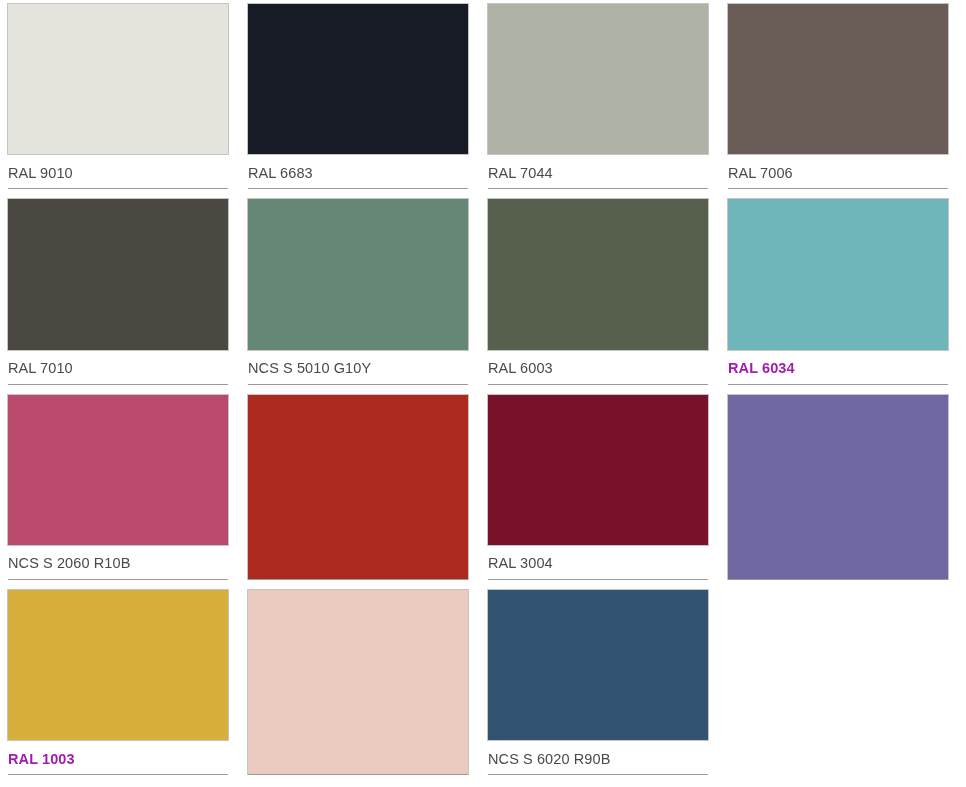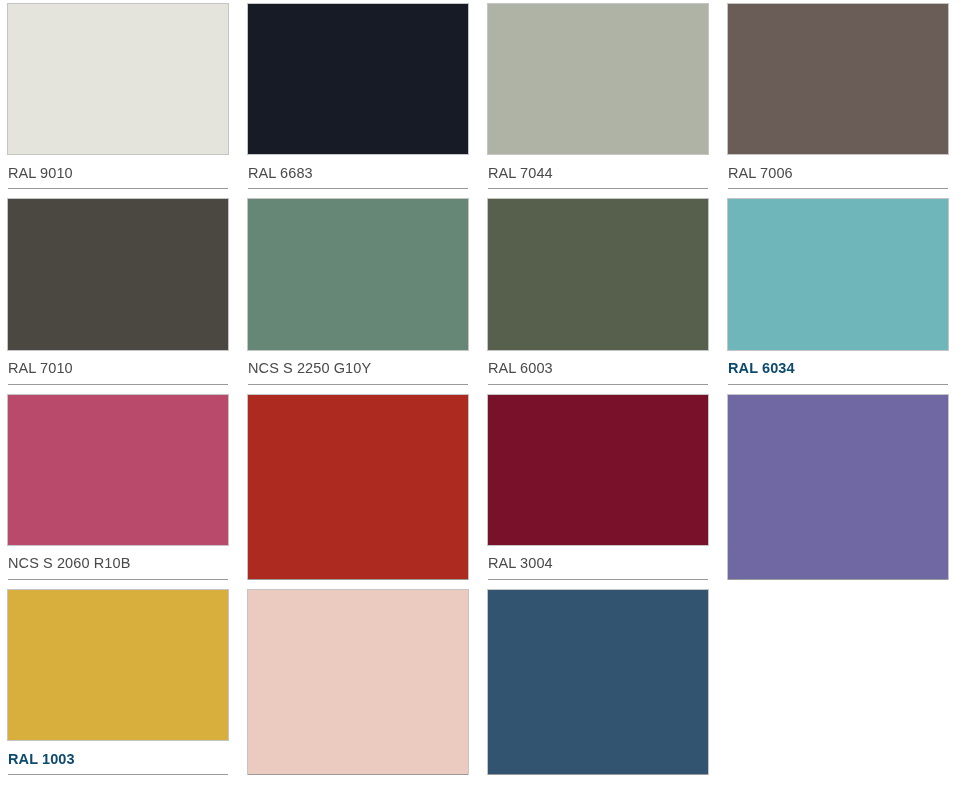--- a/index.html
+++ b/index.html
@@ -54,21 +54,21 @@
   }
 
   .swatch-label {
     font-size: 14.5px;
     letter-spacing: 0.1px;
     color: #4a4a4a;
     white-space: nowrap;
     font-weight: 400;
   }
   .swatch-label.emphasis {
-    color: #0c4a6e;
+    color: #a21caf;
     font-weight: 700;
   }
 
   .swatch-rule {
     flex: 0 0 auto;
     height: 1px;
     width: 100%;
     background: #9a9a9a;
     margin-bottom: 10px;
   }
@@ -108,21 +108,21 @@
     <div class="swatch-card">
       <div class="swatch-chip" style="background-color: rgb(75, 72, 66);"></div>
       <div class="swatch-caption">
         <span class="swatch-label">RAL 7010</span>
       </div>
       <div class="swatch-rule"></div>
     </div>
     <div class="swatch-card">
       <div class="swatch-chip" style="background-color: rgb(103, 135, 118);"></div>
       <div class="swatch-caption">
-        <span class="swatch-label">NCS S 2250 G10Y</span>
+        <span class="swatch-label">NCS S 5010 G10Y</span>
       </div>
       <div class="swatch-rule"></div>
     </div>
     <div class="swatch-card">
       <div class="swatch-chip" style="background-color: rgb(86, 96, 76);"></div>
       <div class="swatch-caption">
         <span class="swatch-label">RAL 6003</span>
       </div>
       <div class="swatch-rule"></div>
     </div>
@@ -161,15 +161,18 @@
         <span class="swatch-label emphasis">RAL 1003</span>
       </div>
       <div class="swatch-rule"></div>
     </div>
     <div class="swatch-card">
       <div class="swatch-chip" style="background-color: rgb(235, 203, 192);"></div>
       <div class="swatch-rule"></div>
     </div>
     <div class="swatch-card">
       <div class="swatch-chip" style="background-color: rgb(50, 84, 112);"></div>
+      <div class="swatch-caption">
+        <span class="swatch-label">NCS S 6020 R90B</span>
+      </div>
       <div class="swatch-rule"></div>
     </div>
   </div>
 
 </body></html>

